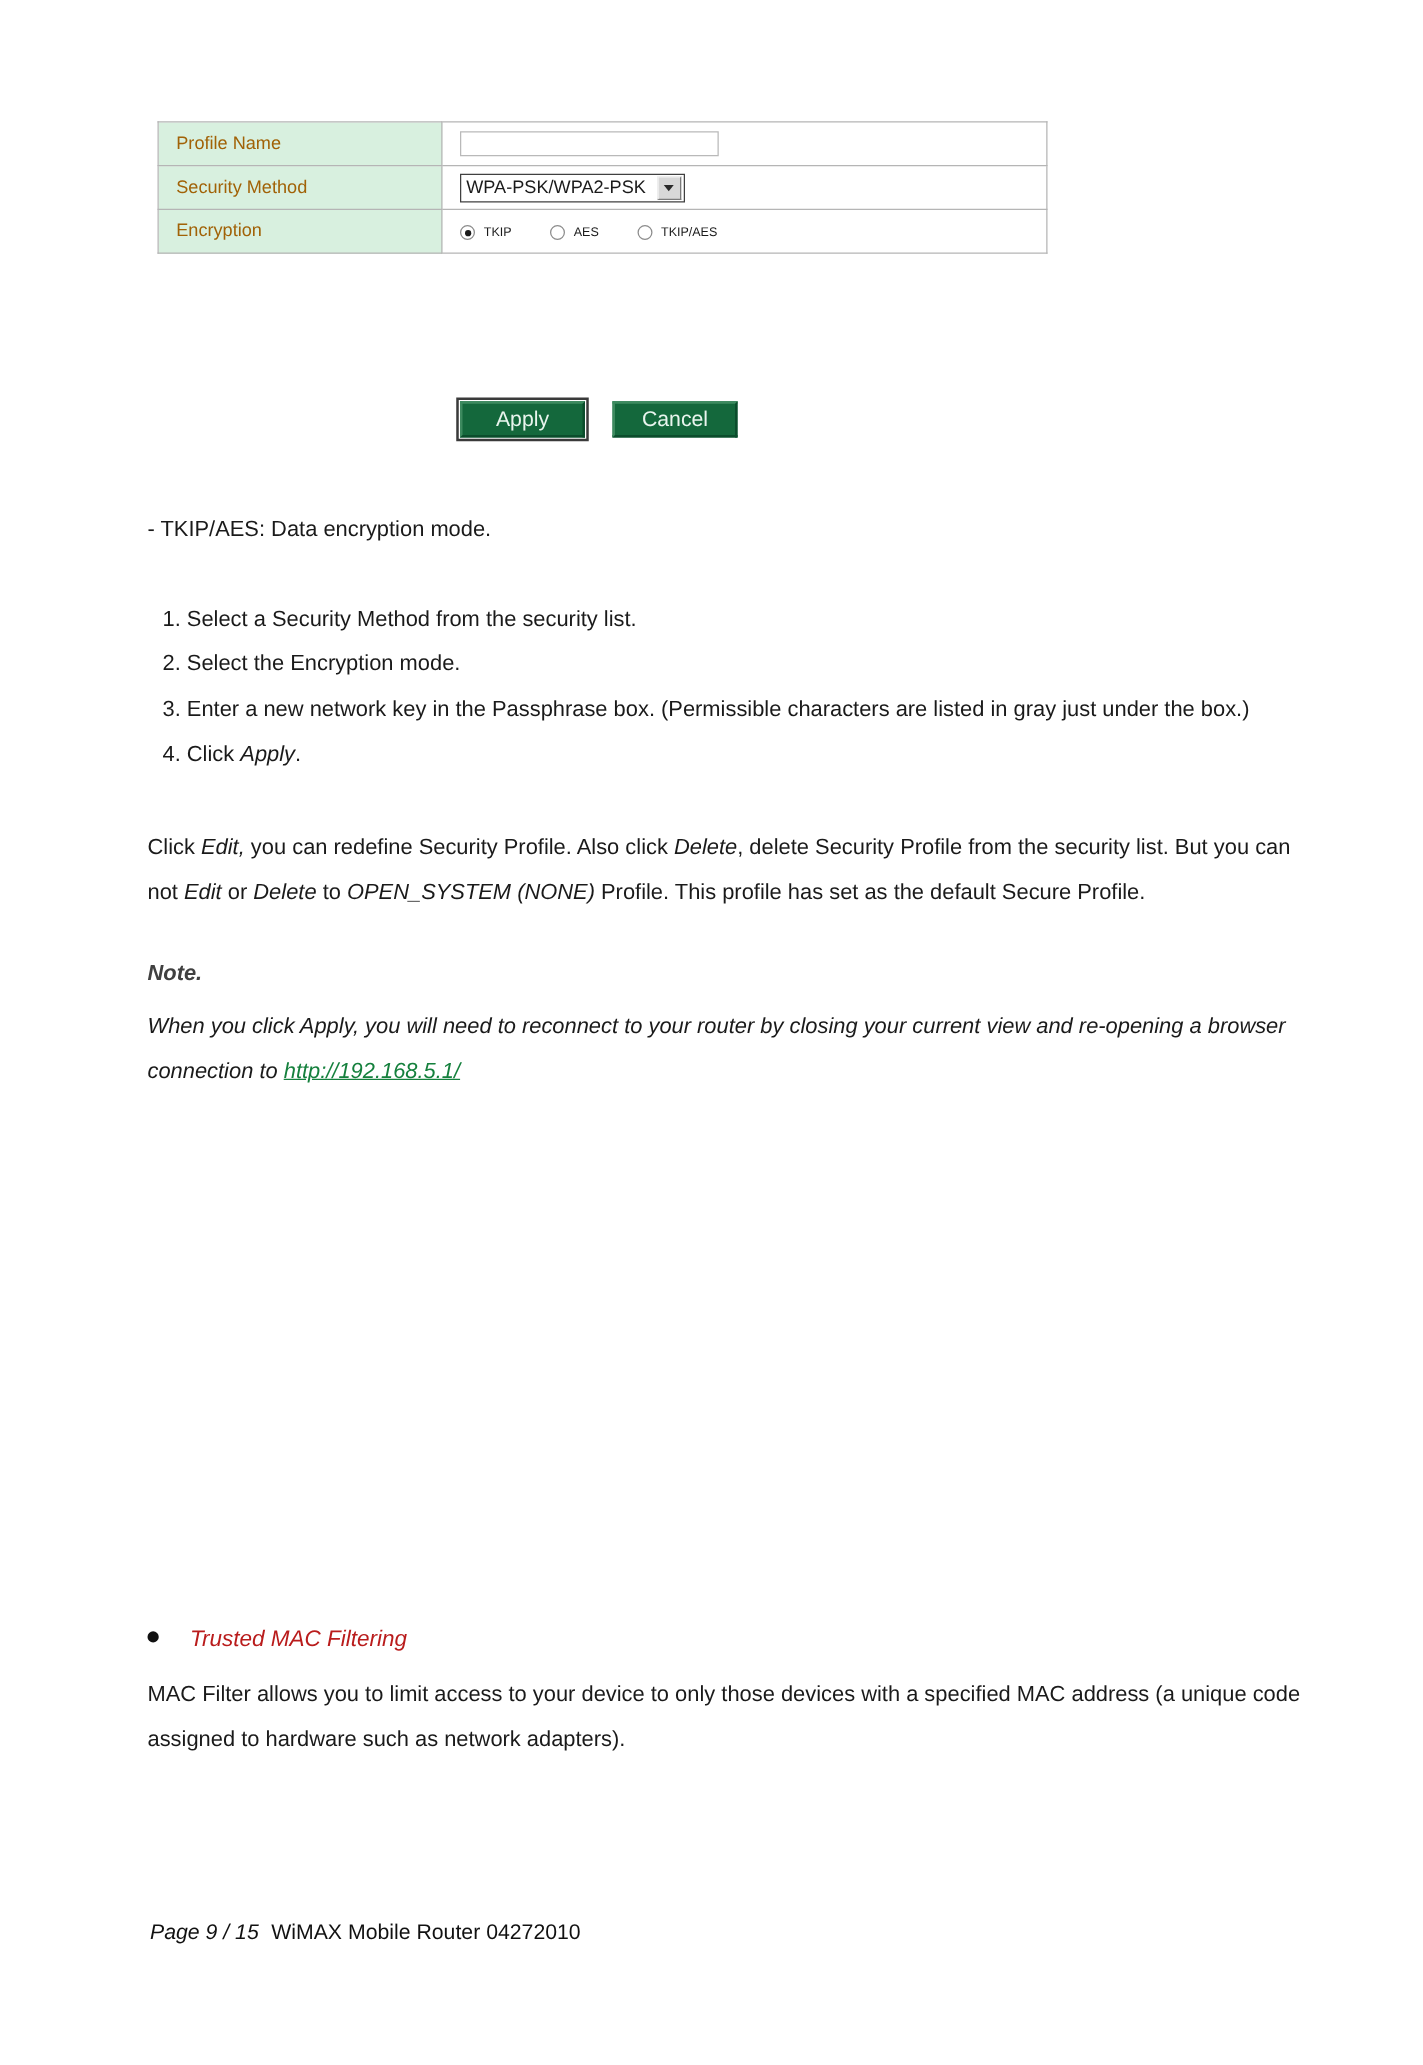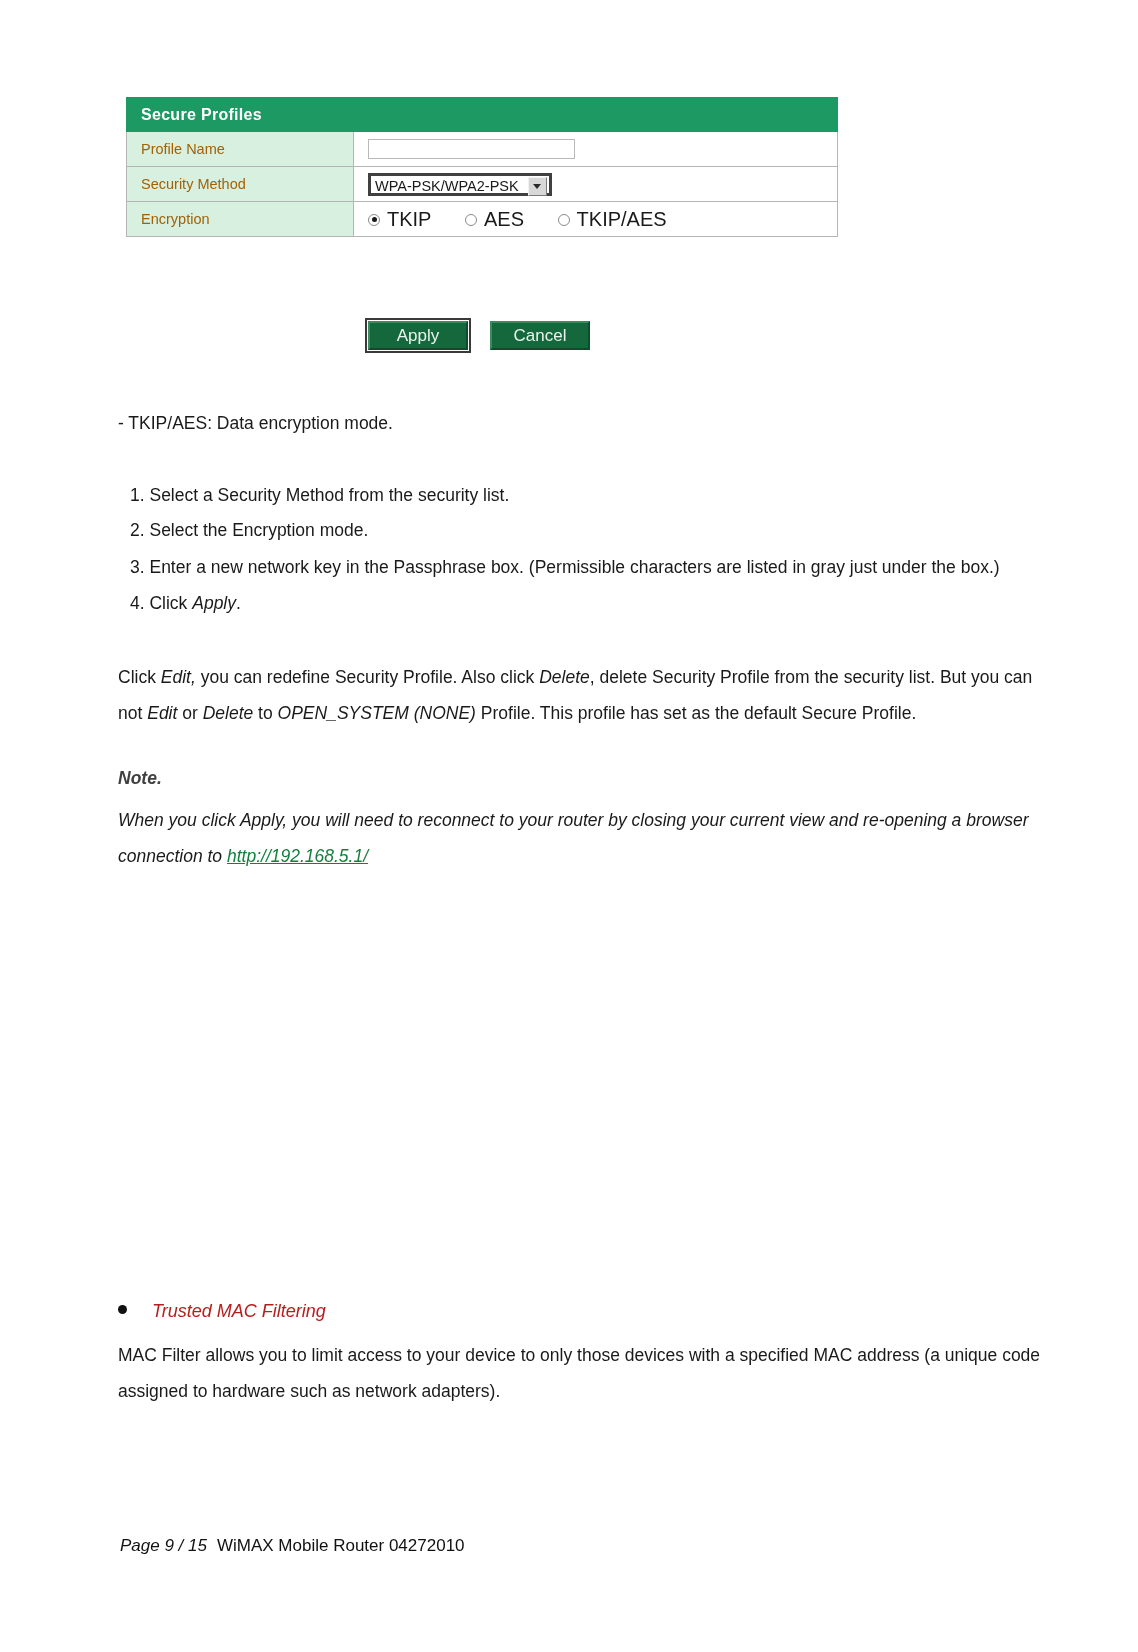--- a/index.html
+++ b/index.html
@@ -79,21 +79,21 @@
     vertical-align: middle;
   }
   .text-input.passphrase-input {
     width: 272px;
   }
 
   .select-box {
     display: inline-block;
     box-sizing: border-box;
     height: 23px;
-    border: 3px solid #404040;
+    border: 1px solid #404040;
     background: #ffffff;
     vertical-align: middle;
     padding: 0 2px 0 4px;
     white-space: nowrap;
     line-height: 21px;
     font-size: 14.5px;
   }
   .select-box .sel-text {
     display: inline-block;
     vertical-align: middle;
@@ -115,21 +115,21 @@
     position: absolute;
     left: 4px;
     top: 6px;
     border-left: 4px solid transparent;
     border-right: 4px solid transparent;
     border-top: 5px solid #2a2a2a;
   }
 
   .radio-group {
     white-space: nowrap;
-    font-size: 20px;
+    font-size: 10px;
   }
   .radio-item {
     display: inline-block;
     margin-right: 28px;
     white-space: nowrap;
   }
   .radio-dot {
     display: inline-block;
     width: 12px;
     height: 12px;
@@ -257,23 +257,20 @@
   .footer .doc-id {
     margin-left: 10px;
   }
 </style>
 </head>
 <body>
 
 <div class="screenshot-block">
   <table class="cfg-table">
     <tbody>
-      <tr class="cfg-header-row">
-        <td colspan="2">Secure Profiles</td>
-      </tr>
       <tr class="row-profile-name">
         <td class="cfg-label">Profile Name</td>
         <td class="cfg-value">
           <span class="text-input"></span>
         </td>
       </tr>
       <tr class="row-security-method">
         <td class="cfg-label">Security Method</td>
         <td class="cfg-value">
           <span class="select-box">

